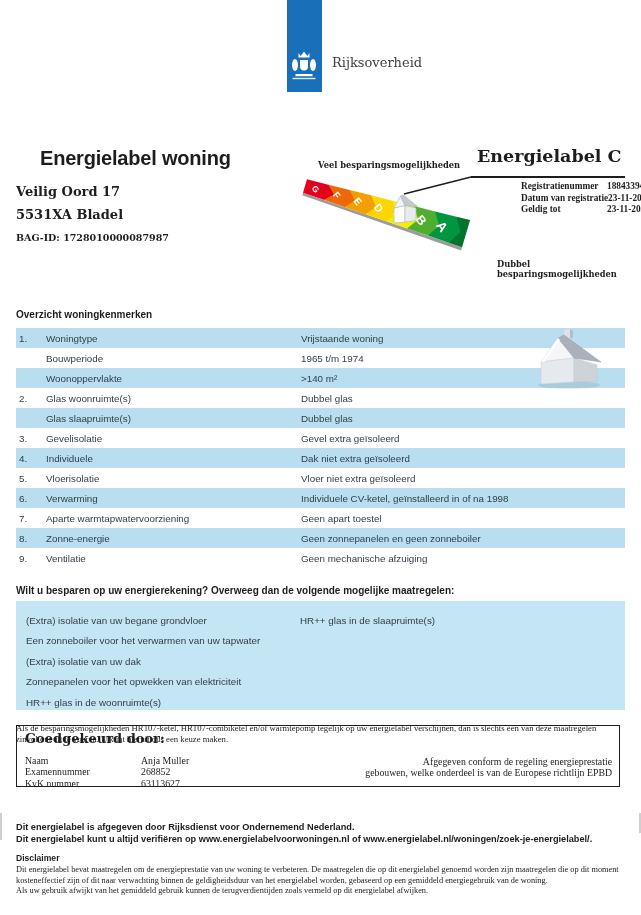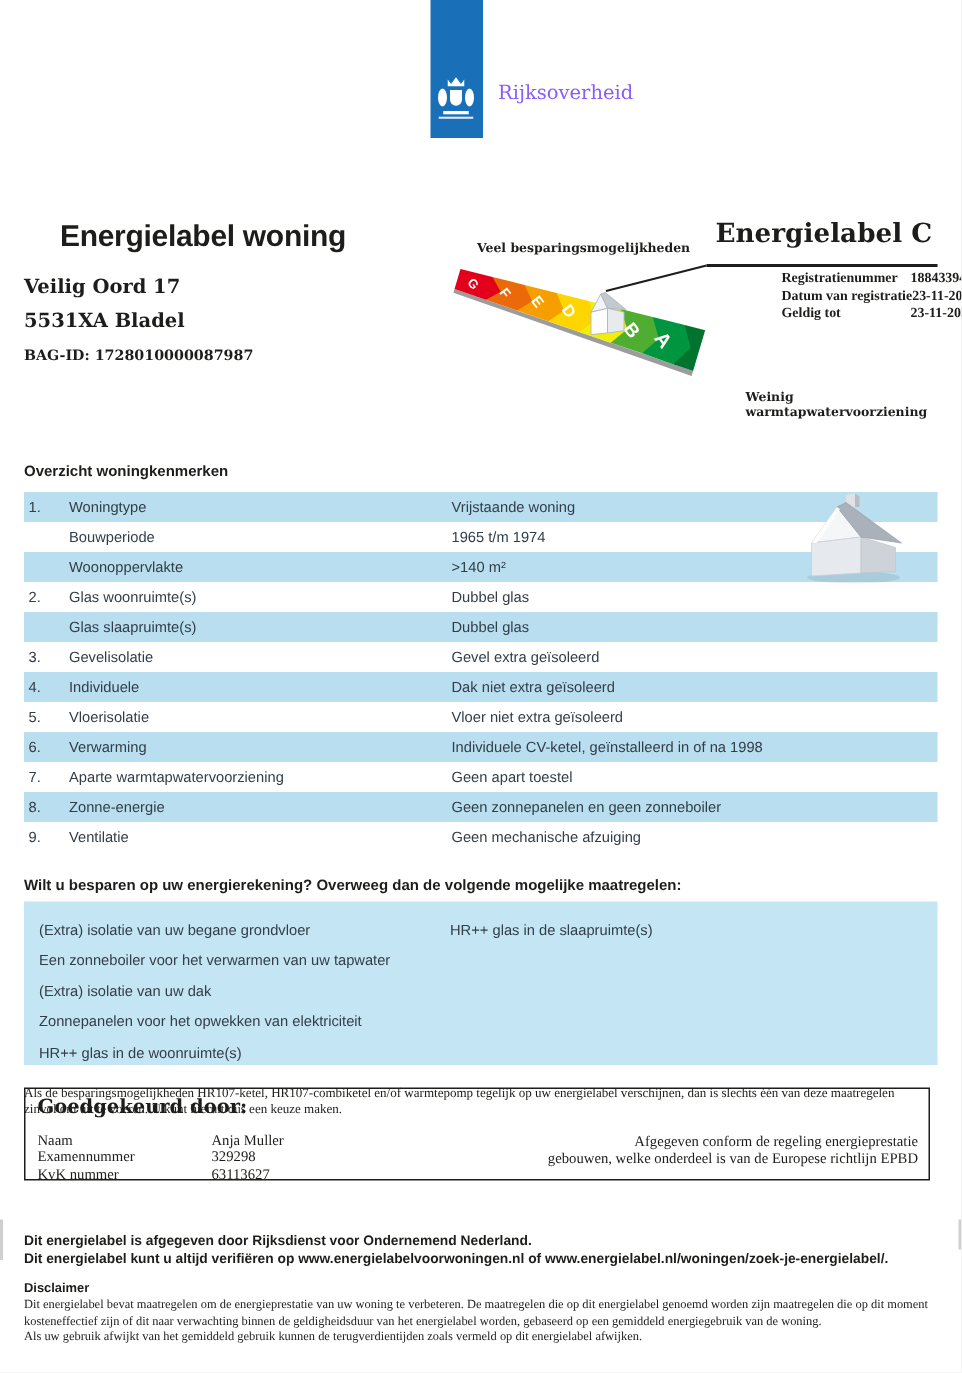--- a/index.html
+++ b/index.html
@@ -5,21 +5,21 @@
   html,body{margin:0;padding:0;background:#e9e9e9;}
   #page{position:relative;width:641px;height:915px;background:#ffffff;overflow:hidden;
         font-family:"Liberation Sans",sans-serif;color:#1d1d1b;}
   .abs{position:absolute;}
   .serif{font-family:"DejaVu Serif",serif;}
   .lserif{font-family:"Liberation Serif",serif;}
 
   
   #logo-bar{left:287px;top:0;width:35px;height:92px;background:#1a70b8;}
   #logo-crest{left:290px;top:50px;width:28px;height:38px;}
-  #logo-text{left:332px;top:55px;font-family:"DejaVu Serif",serif;font-size:13px;color:#8b5cf6;}
+  #logo-text{left:332px;top:55px;font-family:"DejaVu Serif",serif;font-size:13px;color:#404040;}
 
   
   #doc-title{left:16px;top:147px;font-size:20px;font-weight:bold;letter-spacing:-0.2px;margin-left:24px;}
   #address1{left:16px;top:184px;font-size:13px;font-weight:bold;text-align:right;}
   #address2{left:16px;top:207px;font-size:13px;font-weight:bold;}
   #bag-id{left:16px;top:232px;font-size:9.5px;font-weight:bold;}
 
   
   #rating-title{left:477px;top:146px;font-size:17.5px;font-weight:bold;}
   #rating-rule{left:471px;top:176px;width:154px;height:2px;background:#1d1d1b;}
@@ -138,21 +138,21 @@
 
     <line x1="113" y1="38" x2="180" y2="21" stroke="#1d1d1b" stroke-width="1.4"></line>
 
     <g stroke="#b0b6be" stroke-width="0.6">
       <polygon points="103,52 114,49.5 114,66 103,67" fill="#fdfdfd"></polygon>
       <polygon points="114,49.5 125,52 125,64.5 114,66" fill="#e8ebee"></polygon>
       <polygon points="103,52 109.5,40 114,49.5" fill="#f2f4f6"></polygon>
       <polygon points="109.5,40 112.5,39 126.5,50.5 114,49.5" fill="#c3c9d1"></polygon>
     </g>
   </svg>
-  <div id="cap-bottom" class="abs serif">Weinig warmtapwatervoorziening</div>
+  <div id="cap-bottom" class="abs serif">Dubbel besparingsmogelijkheden</div>
 
   <div id="kenmerken-heading" class="abs">Overzicht woningkenmerken</div>
   <div id="kenmerken-table" class="abs">
     <div class="t-row shaded">
       <span class="col-num">1.</span>
       <span class="col-label">Woningtype</span>
       <span class="col-value">Vrijstaande woning</span>
     </div>
     <div class="t-row">
       <span class="col-num"></span>
@@ -239,21 +239,21 @@
 
   <div id="approval-box" class="abs">
     <div id="approval-heading" class="serif">Goedgekeurd door:</div>
     <div id="approval-fields" class="lserif">
       <div class="ap-row">
         <span class="ap-label">Naam</span>
         <span class="ap-value">Anja Muller</span>
       </div>
       <div class="ap-row">
         <span class="ap-label">Examennummer</span>
-        <span class="ap-value">329298</span>
+        <span class="ap-value">268852</span>
       </div>
       <div class="ap-row">
         <span class="ap-label">KvK nummer</span>
         <span class="ap-value">63113627</span>
       </div>
     </div>
     <div id="approval-conform" class="lserif">
       <div>Afgegeven conform de regeling energieprestatie</div>
       <div>gebouwen, welke onderdeel is van de Europese richtlijn EPBD</div>
     </div>

